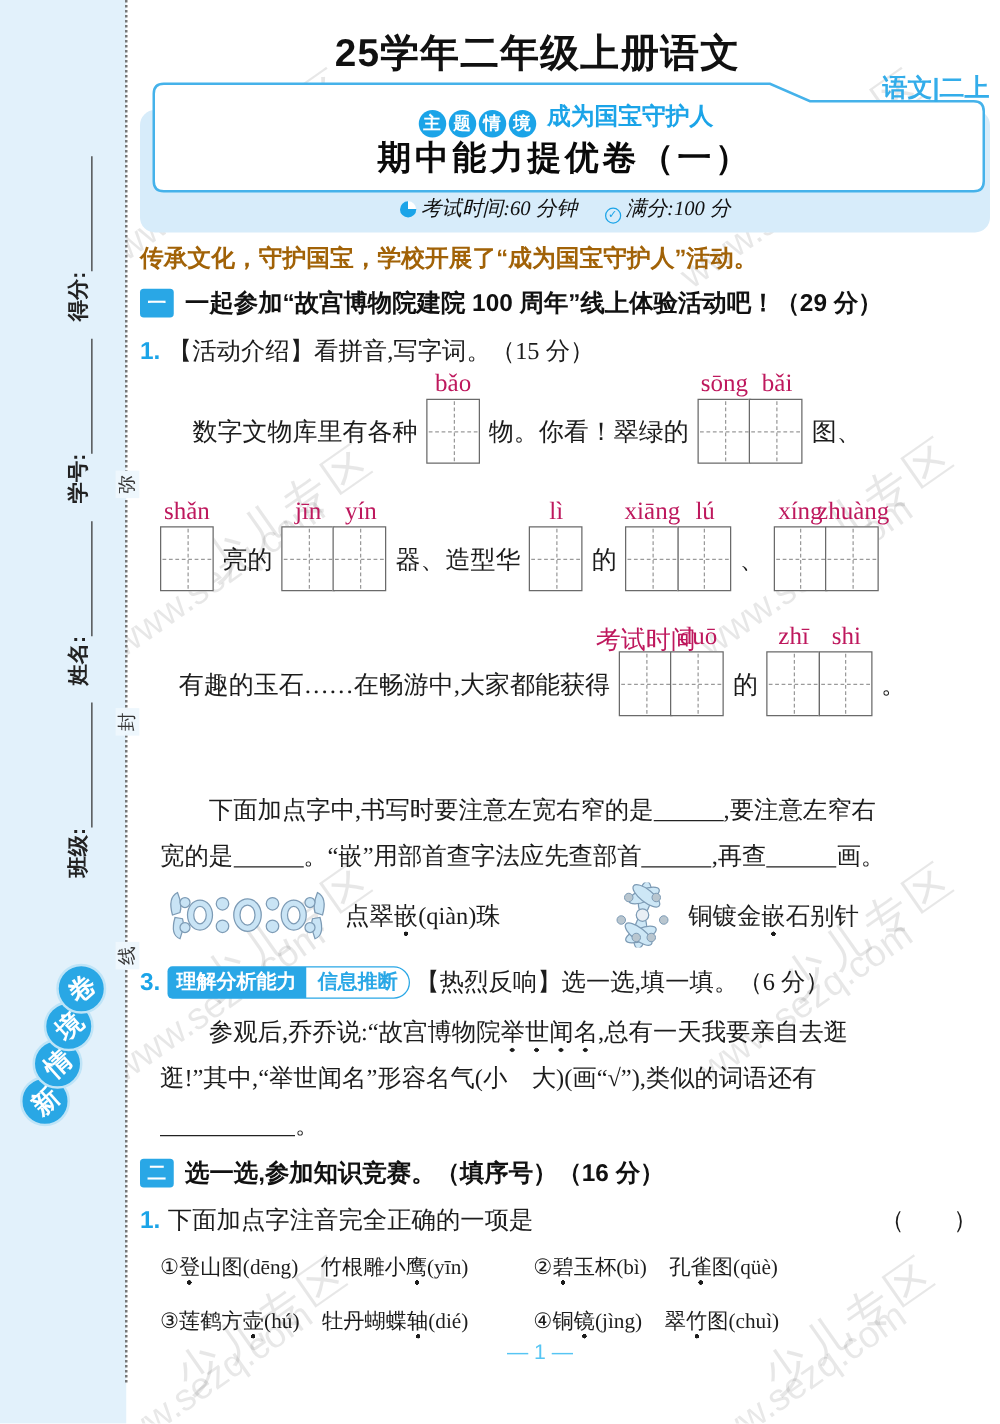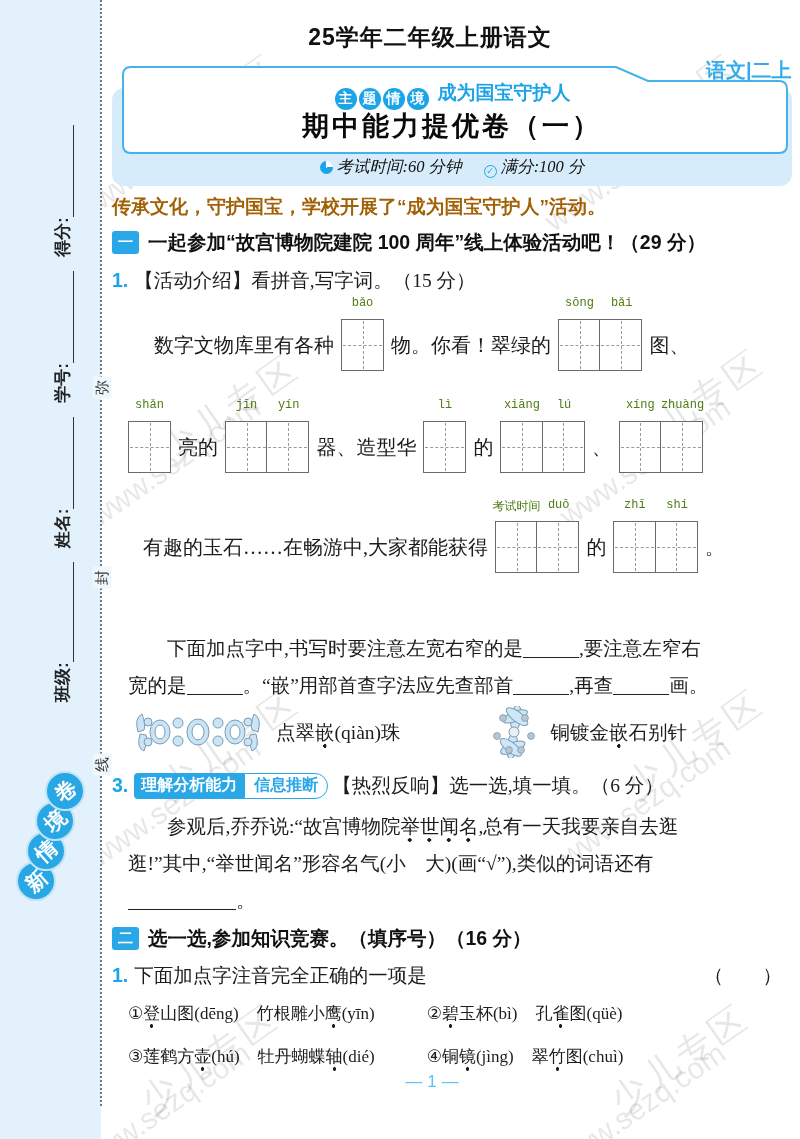--- a/index.html
+++ b/index.html
@@ -21,21 +21,21 @@
   .s-line { display:inline-block; width:92px; border-bottom:1.6px solid #333; height:16px; margin-right:14px; }
   .seal-char { position:absolute; left:91px; width:22px; text-align:center; font-size:15px; color:#333;
                background:#eef7fd; transform:rotate(-90deg); font-family:"Liberation Sans", sans-serif; }
   .stamp-circle { position:absolute; width:40px; height:40px; border-radius:50%; background:#29a7e5;
                   border:2px solid #bfe4f7; color:#fff; display:flex; align-items:center; justify-content:center;
                   font-family:"Liberation Sans", sans-serif; font-weight:bold; font-size:21px; }
   .stamp-circle span { transform:rotate(-42deg); }
 
   
   .doc-title { position:absolute; left:112px; top:22px; width:676px; text-align:center;
-               font-family:"Liberation Sans", sans-serif; font-weight:bold; font-size:23px; color:#111;
+               font-family:"Liberation Sans", sans-serif; font-weight:bold; font-size:31px; color:#111;
                letter-spacing:1px; padding-right:40px; }
   .header { position:absolute; left:112px; top:60px; width:680px; height:128px; }
   .header-panel { position:absolute; left:0; top:28px; width:680px; height:98px; background:#d7ecfa; border-radius:12px; }
   .header-svg { position:absolute; left:6px; top:2px; }
   .corner-tag { position:absolute; left:582px; top:-3px; font-family:"Liberation Sans", sans-serif;
                 font-weight:bold; font-size:20px; color:#33adea;margin-left:12px; }
   .theme-line { position:absolute; left:10px; top:20px; width:660px; text-align:center;
                 font-family:"Liberation Sans", sans-serif; font-weight:bold; font-size:19px; color:#1ba4e8; }
   .tchar { display:inline-flex; width:22px; height:22px; border-radius:50%; background:#1ba4e8; color:#fff;
            align-items:center; justify-content:center; font-size:14px; margin:0 1px; vertical-align:-4px; }
@@ -69,21 +69,21 @@
 
   
   .pyrow { display:flex; align-items:center; font-size:20px; }
   .tzg { display:inline-flex; margin:0 7px; flex:none; }
   .tzc { position:relative; display:inline-flex; }
   .tzc + .tzc .tz { margin-left:-1.6px; }
   .tz { width:43px; height:52px; border:1.6px solid #6a6a6a; position:relative; background:#fff; }
   .tz::before { content:""; position:absolute; left:1px; right:1px; top:50%; border-top:1px dashed #9a9a9a; }
   .tz::after  { content:""; position:absolute; top:1px; bottom:1px; left:50%; border-left:1px dashed #9a9a9a; }
   .pinyin { position:absolute; top:-23px; left:50%; transform:translateX(-50%); white-space:nowrap;
-            font-family:Liberation Mono, monospace; font-size:12px; color:#4d7c0f; }
+            font-family:Liberation Serif, serif; font-size:20px; color:#be185d; }
 
   
   .caption-row { display:flex; align-items:center; padding-left:20px; font-size:19.5px; }
   .cap { margin-left:12px; }
 
   
   .badge-solid { display:inline-block; background:#29a7e6; color:#fff; font-family:"Liberation Sans", sans-serif;
                  font-weight:bold; font-size:16px; padding:2px 7px 3px; border-radius:4px 0 0 4px; vertical-align:2px; }
   .badge-outline { display:inline-block; border:1.6px solid #29a7e6; color:#29a7e6; font-family:"Liberation Sans", sans-serif;
                    font-weight:bold; font-size:16px; padding:1px 9px 2px; border-radius:0 13px 13px 0; vertical-align:2px;

